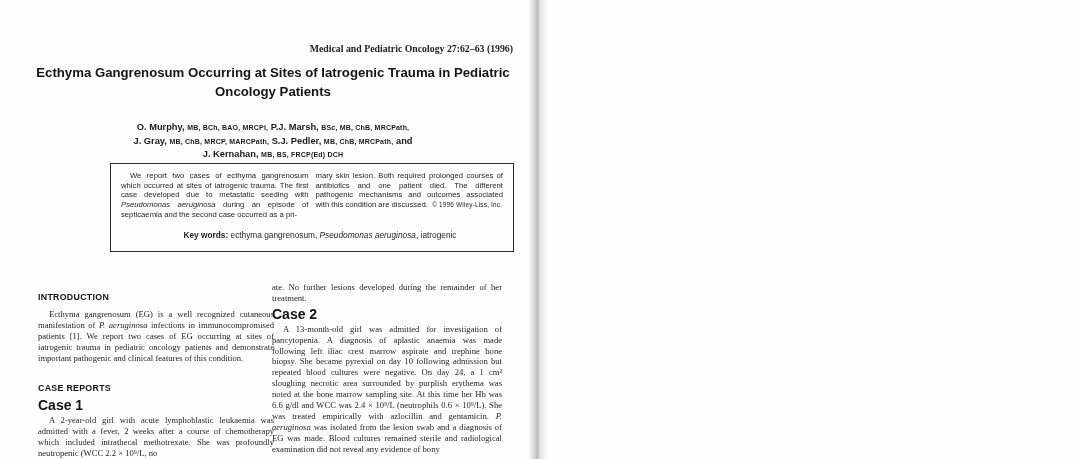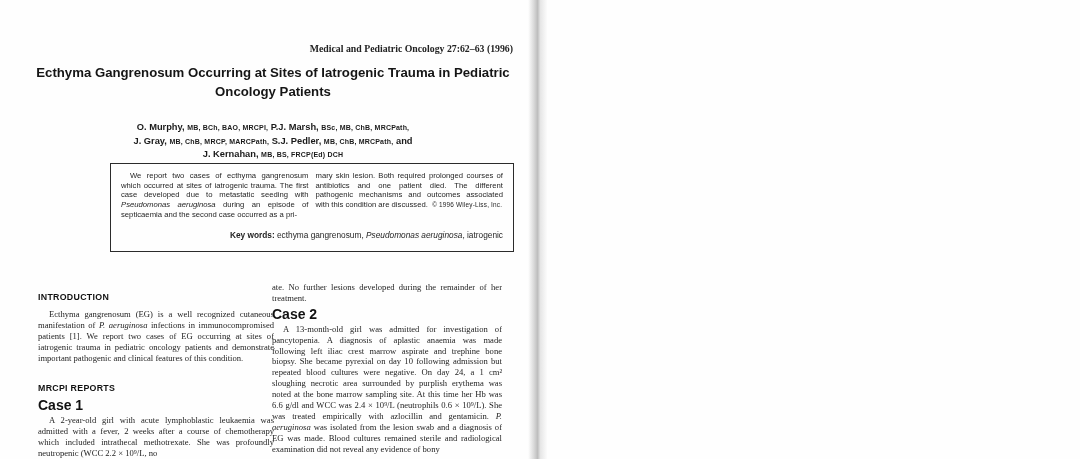--- a/index.html
+++ b/index.html
@@ -38,21 +38,21 @@
   .abstract-box {
     position:absolute; top:163px; left:110px; width:404px; height:89px;
     border:1.2px solid #2b2b2b; padding:7px 10px 4px 10px;
     font-family:"Liberation Sans", sans-serif;
     font-size:7.7px; line-height:9.7px; text-align:justify; color:#1f1f1f;
   }
   .abs-cols { display:flex; gap:7px; }
   .abs-cols p { flex:1; }
   .abs-col1 { text-indent:9px; }
   .copyright { font-size:6.4px; letter-spacing:.2px; }
-  .keywords { margin-top:11px; padding-left:16px; font-size:8.3px; text-align:right; }
+  .keywords { margin-top:11px; padding-left:16px; font-size:8.3px; text-align:center; }
   .keywords b { font-size:8.3px; }
 
   
   .col {
     position:absolute; overflow:hidden;
     font-size:8.6px; line-height:10.9px; text-align:justify; color:#1d1d1d;
   }
   #p1c1 { top:292px; left:38px;  width:236px; height:177px; }
   #p1c2 { top:282px; left:272px; width:230px; height:177px; }
 
@@ -90,21 +90,21 @@
     </div>
     <p class="keywords">
       <b>Key words:</b>
       <span>ecthyma gangrenosum, <i>Pseudomonas aeruginosa</i>, iatrogenic</span>
     </p>
   </div>
 
   <div class="col" id="p1c1">
       <div class="blk-heading">INTRODUCTION</div>
       <div class="blk-para">Ecthyma gangrenosum (EG) is a well recognized cutaneous manifestation of <i>P. aeruginosa</i> infections in immunocompromised patients [1]. We report two cases of EG occurring at sites of iatrogenic trauma in pediatric oncology patients and demonstrate important pathogenic and clinical features of this condition.</div>
-      <div class="blk-heading">MRCPI REPORTS</div>
+      <div class="blk-heading">CASE REPORTS</div>
       <div class="blk-subheading">Case 1</div>
       <div class="blk-para">A 2-year-old girl with acute lymphoblastic leukaemia was admitted with a fever, 2 weeks after a course of chemotherapy which included intrathecal methotrexate. She was profoundly neutropenic (WCC 2.2 × 10⁹/L, no</div>
     </div>
   <div class="col" id="p1c2">
       <div class="blk-para noindent">ate. No further lesions developed during the remainder of her treatment.</div>
       <div class="blk-subheading">Case 2</div>
       <div class="blk-para">A 13-month-old girl was admitted for investigation of pancytopenia. A diagnosis of aplastic anaemia was made following left iliac crest marrow aspirate and trephine bone biopsy. She became pyrexial on day 10 following admission but repeated blood cultures were negative. On day 24, a 1 cm² sloughing necrotic area surrounded by purplish erythema was noted at the bone marrow sampling site. At this time her Hb was 6.6 g/dl and WCC was 2.4 × 10⁹/L (neutrophils 0.6 × 10⁹/L). She was treated empirically with azlocillin and gentamicin. <i>P. aeruginosa</i> was isolated from the lesion swab and a diagnosis of EG was made. Blood cultures remained sterile and radiological examination did not reveal any evidence of bony</div>
     </div>
 </div>
 

